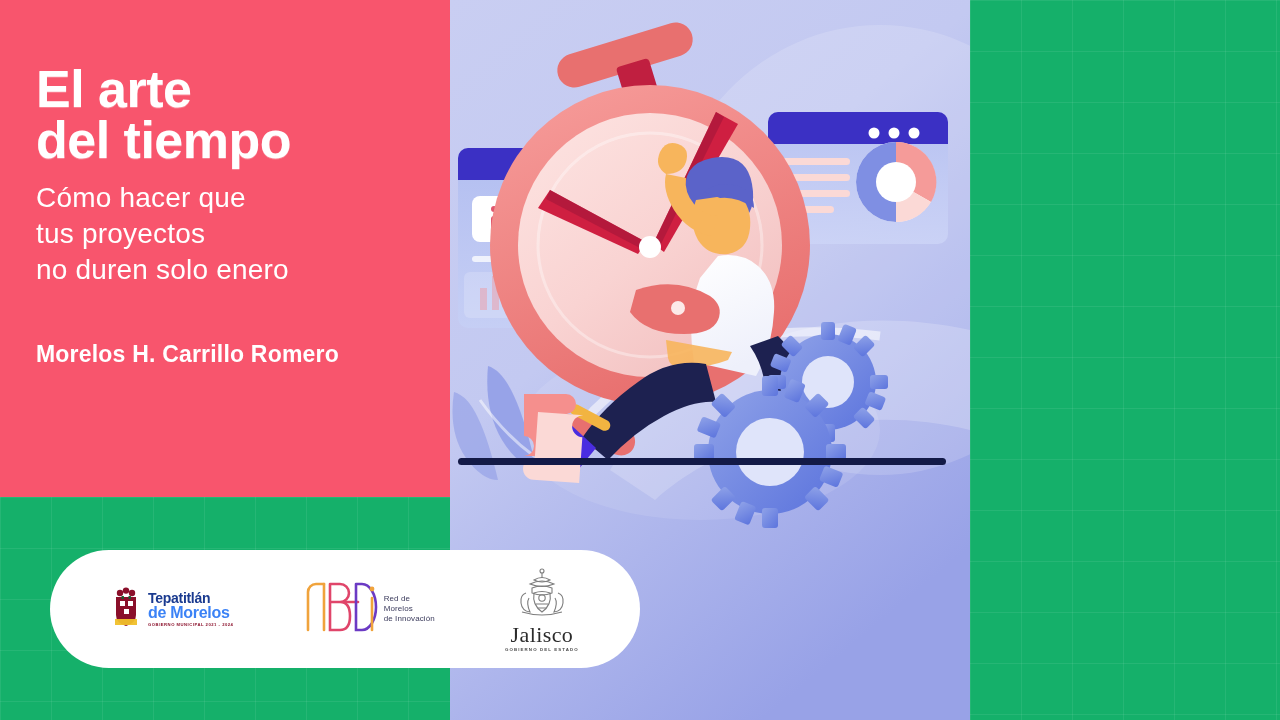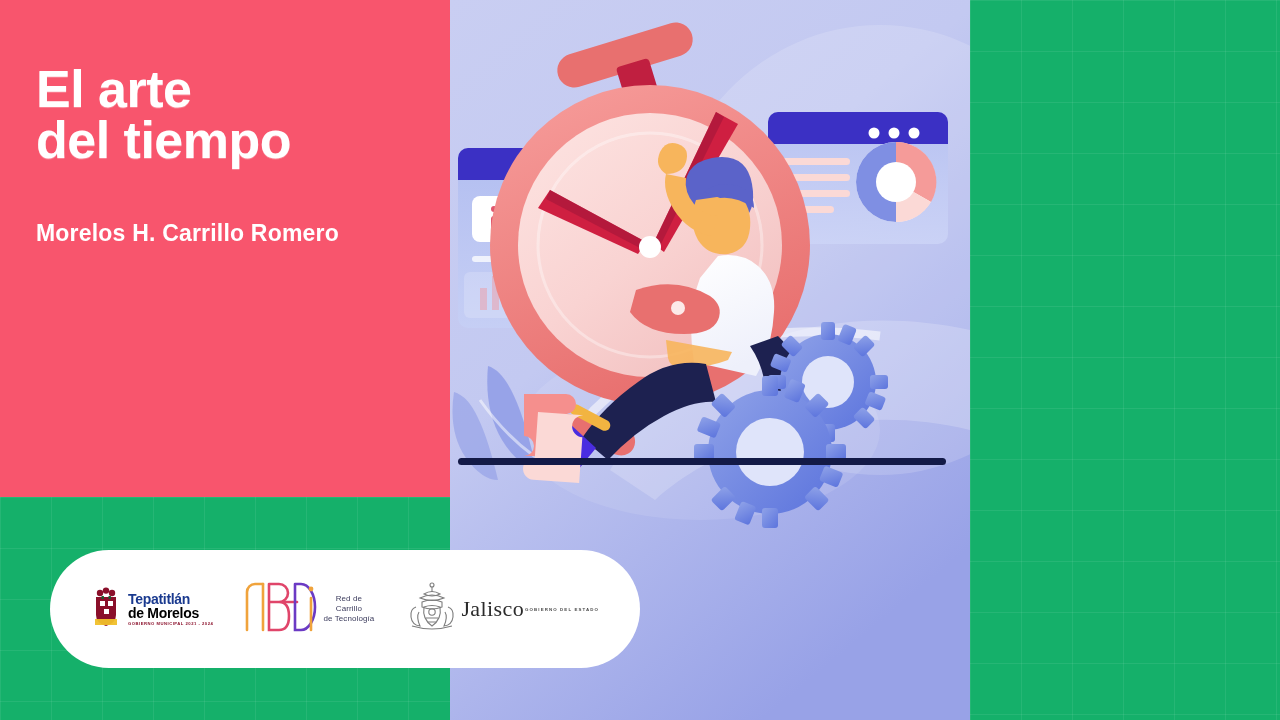--- a/index.html
+++ b/index.html
@@ -82,40 +82,40 @@
   }
   .logo { display:flex; align-items:center; gap:6px; }
 
   .logo-tepa { gap:7px; }
   .tepa-text { line-height:1.0; }
   .tepa-text .tl1 {
     display:block; font-size:14px; font-weight:bold; color:#1a3a8f;
     letter-spacing:-0.3px;
   }
   .tepa-text .tl2 {
-    display:block; font-size:14px; font-weight:bold; color:#000000;
+    display:block; font-size:16px; font-weight:bold; color:#3b82f6;
     letter-spacing:-0.3px;
   }
   .tepa-text .tl3 {
     display:block; font-size:4.2px; font-weight:bold; color:#8a0f2a;
     letter-spacing:0.5px; margin-top:2px;
   }
 
   .redi-text { line-height:1.28; }
   .redi-text span {
-    display:block; font-size:8px; color:#3b3b5c; letter-spacing:0.1px;text-align:center;
+    display:block; font-size:8px; color:#3b3b5c; letter-spacing:0.1px;
   }
 
   .ict-text { line-height:1.2; }
   .ict-text span {
     display:block; font-size:8.5px; font-weight:bold; color:#2a5cc7;
     letter-spacing:0.1px;
   }
 
-  .logo-jalisco { flex-direction:row; gap:1px; align-items:center; }
+  .logo-jalisco { flex-direction:column; gap:1px; align-items:center; }
   .jal-name {
     font-family:"Liberation Serif", serif;
     font-size:22px; color:#2b2b2b; letter-spacing:0.4px; line-height:1;
   }
   .jal-sub {
     font-size:4.4px; color:#4a4a4a; letter-spacing:1.1px; font-weight:bold;
   }
 
   
   .illus { position:absolute; left:450px; top:0; width:520px; height:720px; }
@@ -315,20 +315,25 @@
       <rect x="8" y="458" width="488" height="7" rx="3.5" fill="#131a47"></rect>
 
     </svg>
   </div>
 
   <div class="left-col">
     <div class="title">
       <span class="t1">El arte</span>
       <span class="t2">del tiempo</span>
     </div>
+    <div class="subtitle">
+      <span>Cómo hacer que</span>
+      <span>tus proyectos</span>
+      <span>no duren solo enero</span>
+    </div>
     <div class="by-block">
       <div class="by-name">Morelos H. Carrillo Romero</div>
     </div>
   </div>
 
   <div class="info-col">
 
     
     
     
@@ -385,22 +390,22 @@
             <path d="M26 8 h10 a9 9 0 0 1 0 18 h-10 M36 26 q10 0 10 14 t-10 14 h-10 V8" stroke="#e0456a"></path>
             <path d="M42 26 h12" stroke="#e0456a"></path>
             <path d="M52 8 h6 a14 23 0 0 1 0 46 h-6 V8" stroke="#6b3ac4"></path>
             <path d="M68 22 V54" stroke="#f0a33c"></path>
             <circle cx="68" cy="13" r="2.4" fill="#f0a33c" stroke="none"></circle>
           </g>
         </svg>
       </span>
       <span class="redi-text">
         <span>Red de</span>
-        <span>Carrillo</span>
-        <span>de Tecnología</span>
+        <span>Morelos</span>
+        <span>de Innovación</span>
       </span>
     </div>
 
 
     <div class="logo logo-jalisco">
       <span>
         <svg width="56" height="52" viewBox="0 0 56 52">
           <g fill="none" stroke="#7d7d7d" stroke-width="1.1">
             <circle cx="28" cy="4" r="2"></circle>
             <path d="M28 6 V11"></path>

